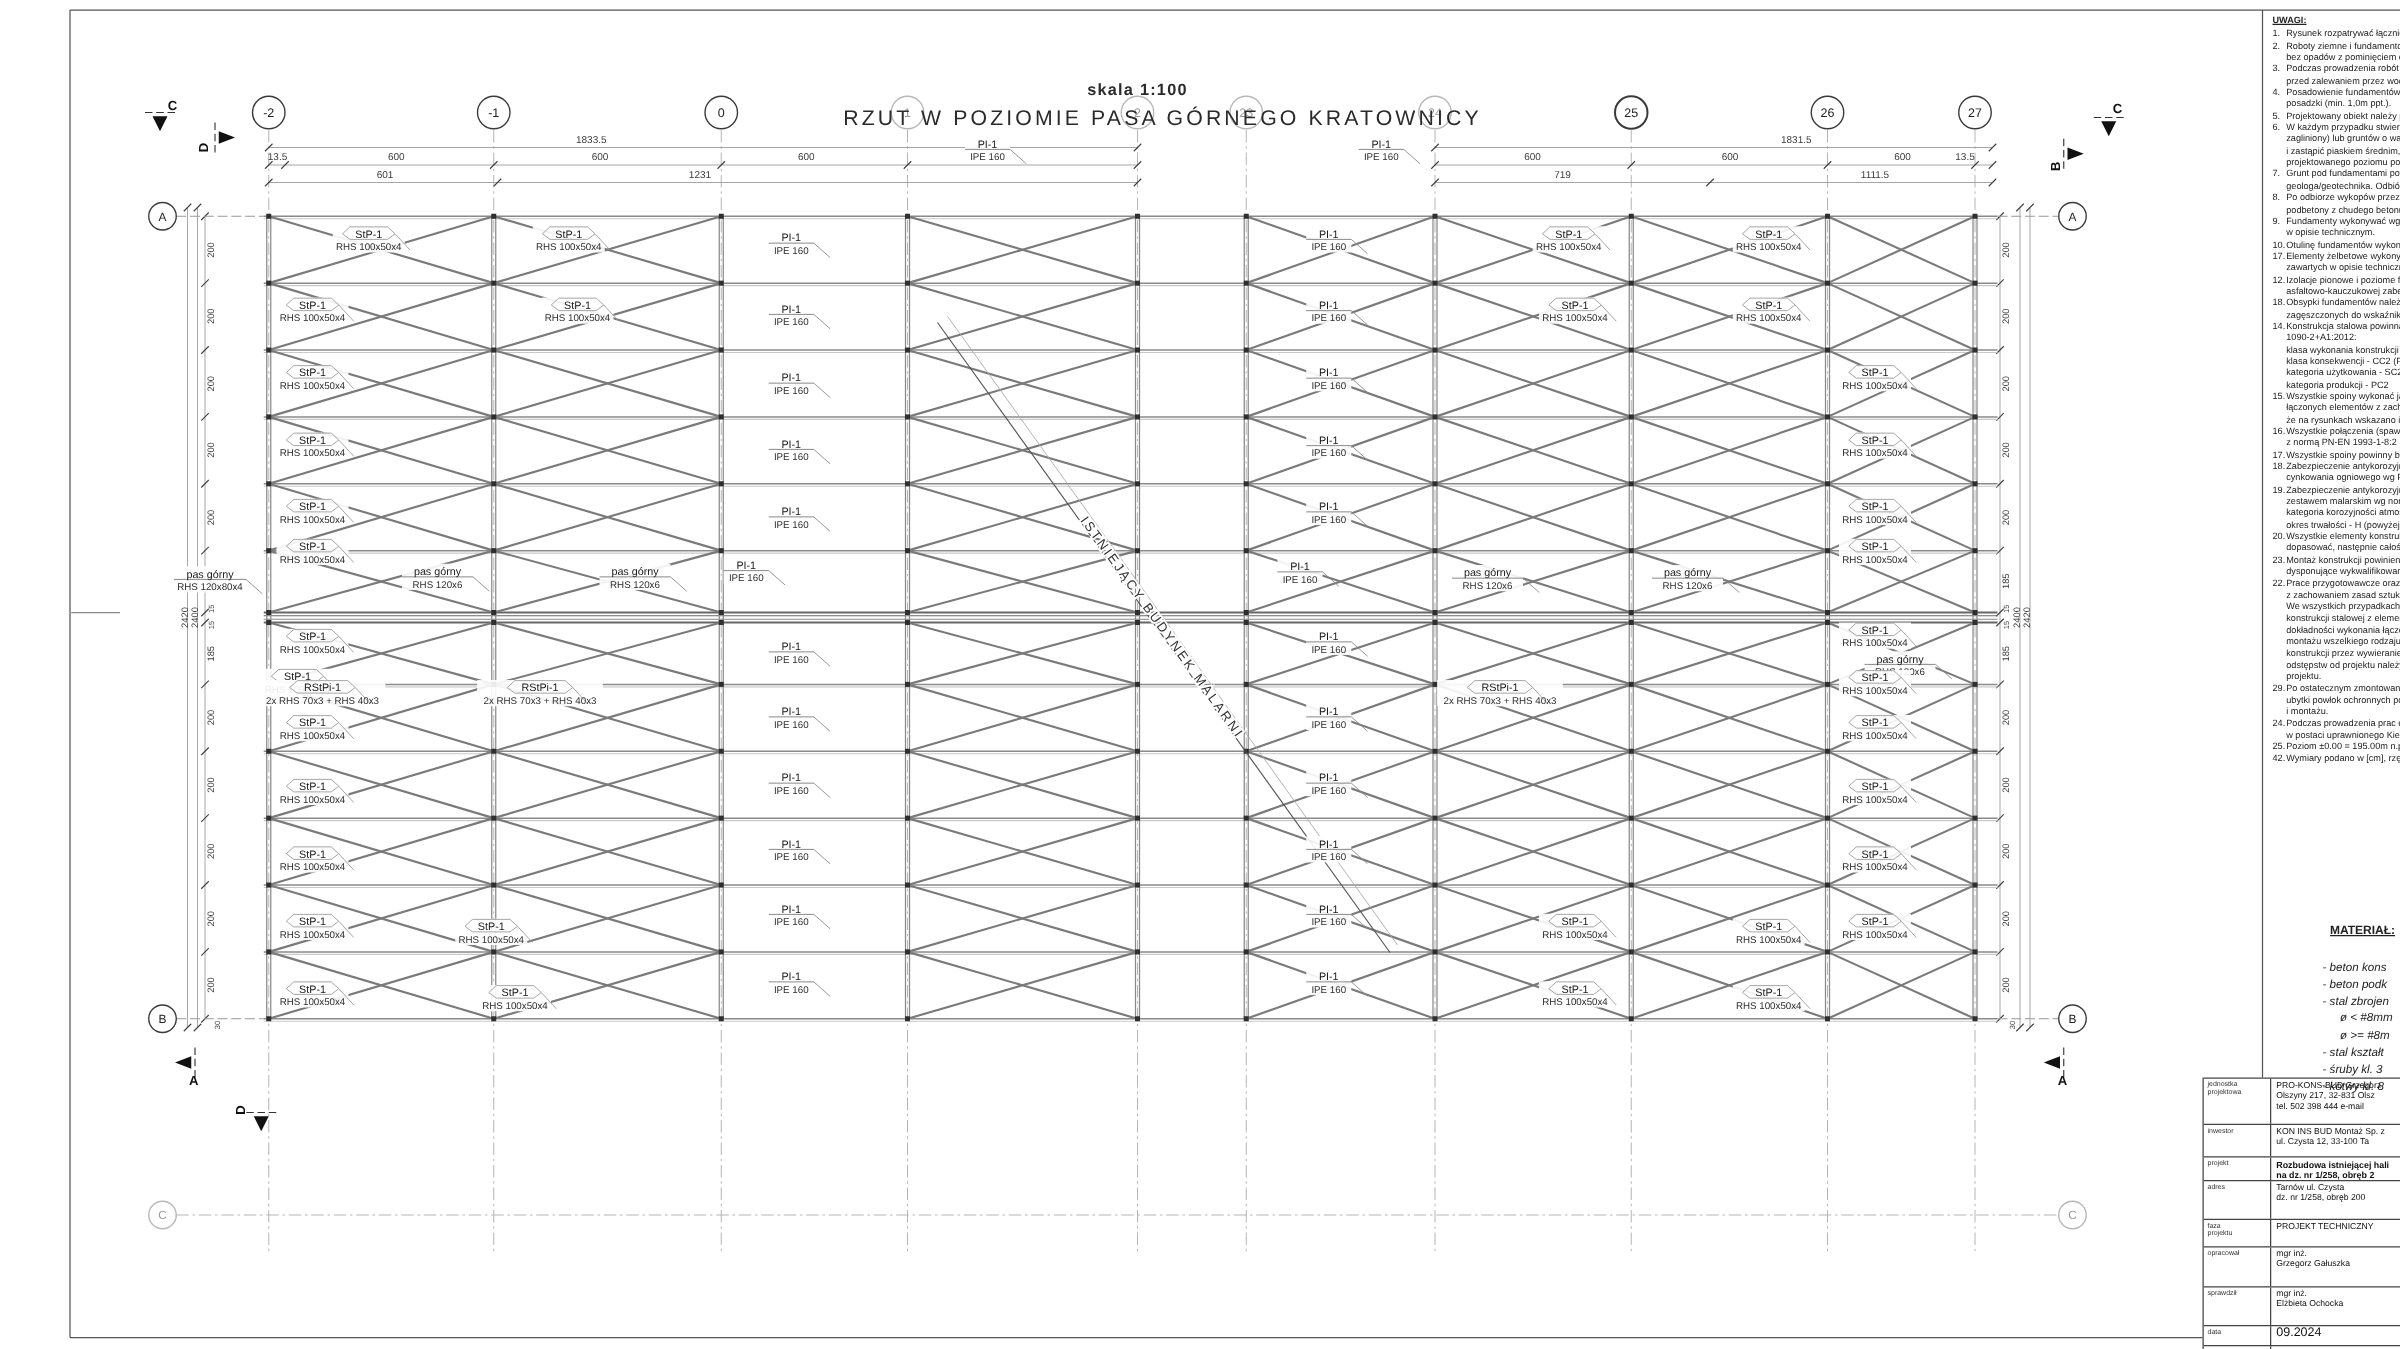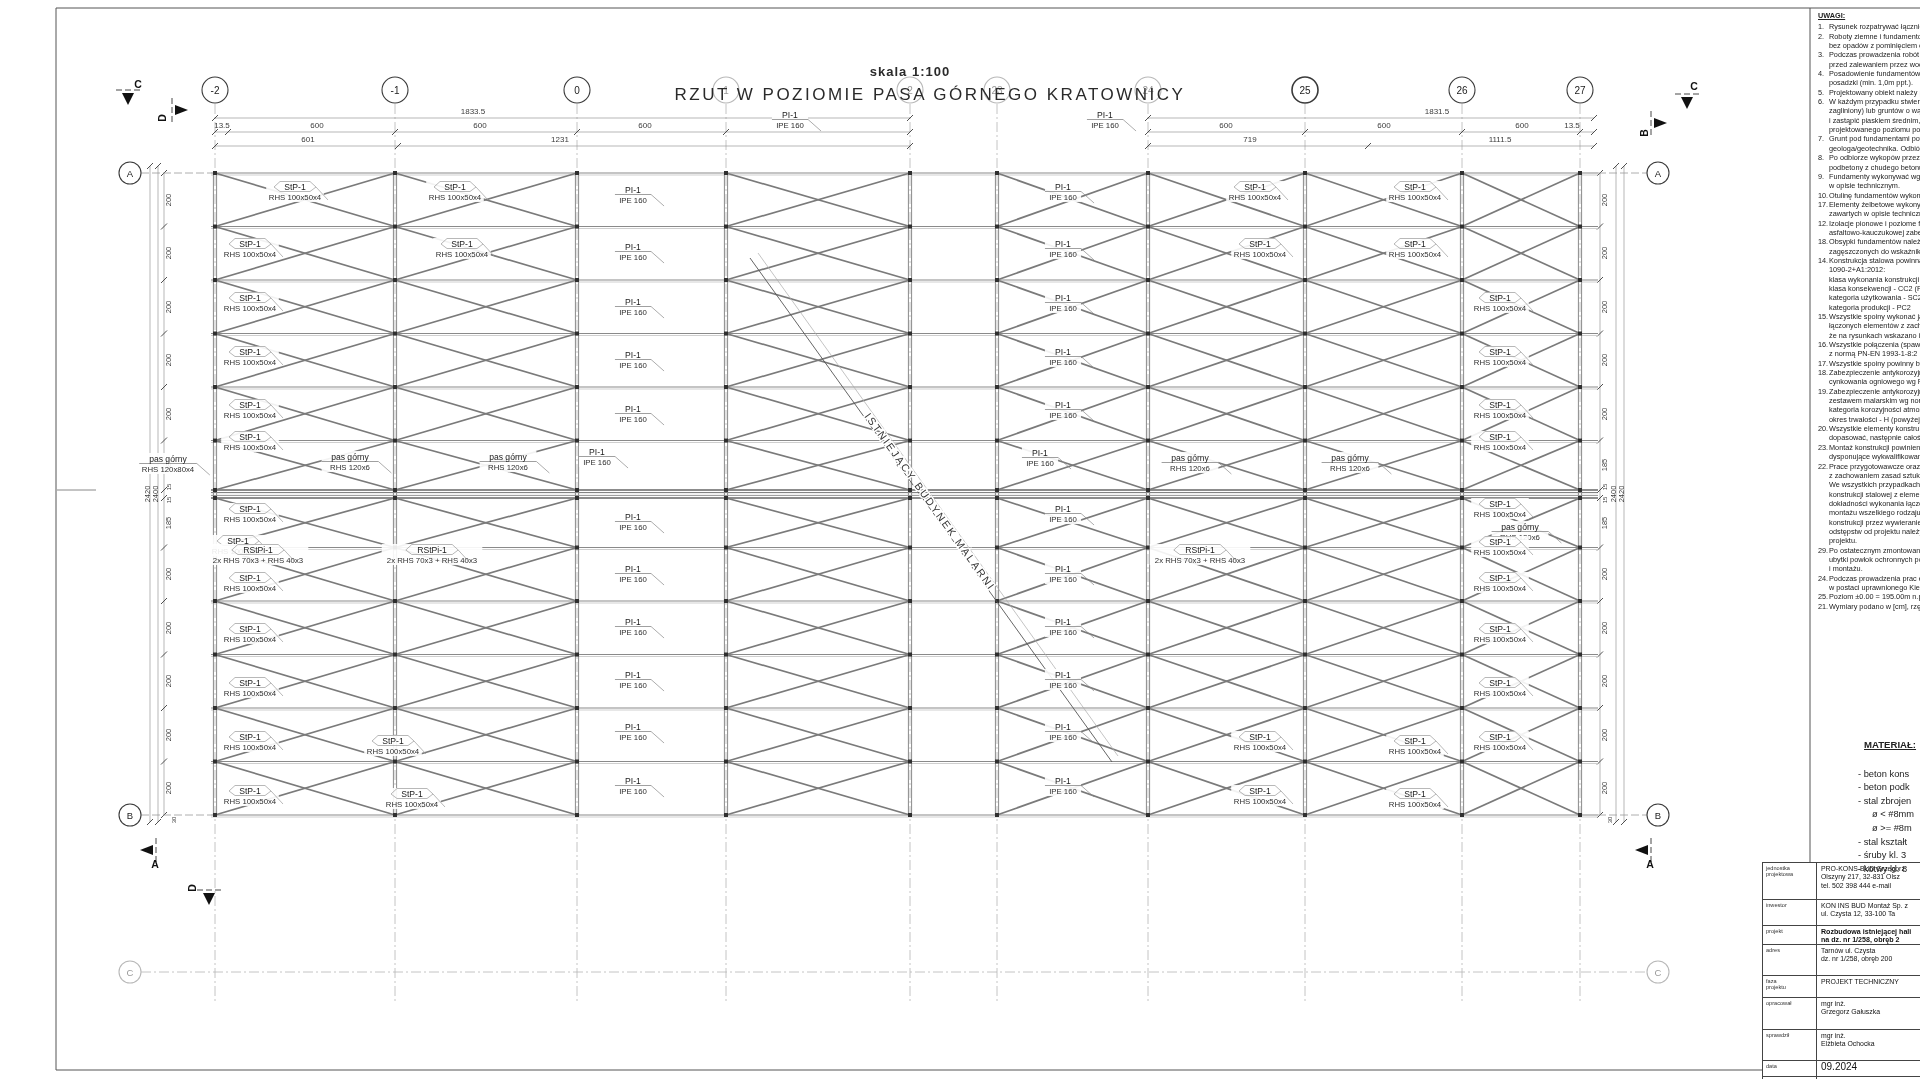--- a/index.html
+++ b/index.html
@@ -13,21 +13,21 @@
   
   #notes-panel{position:absolute;left:1818px;top:11px;width:230px;color:#222;
     font-size:7.3px;line-height:9.35px;}
   #notes-panel .hd{font-weight:bold;text-decoration:underline;margin-bottom:2px;}
   .note{display:flex;}
   .note .n{width:11px;flex:none;}
   .note .t{white-space:pre;}
   
   #material-block{position:absolute;left:1858px;top:738px;color:#222;font-size:9.3px;line-height:13.6px;}
   #material-block .hd{font-weight:bold;text-decoration:underline;margin-bottom:16px;padding-left:6px;font-size:9.6px;}
-  #material-block .mi{white-space:pre;}
+  #material-block .mi{white-space:pre;font-style:italic;}
   #material-block .ind{padding-left:14px;}
   
   #titleblock{position:absolute;left:1762px;top:862px;width:300px;border-left:1px solid #444;color:#111;}
   .tb-row{display:flex;border-top:1px solid #444;box-sizing:border-box;}
   .tb-label{width:54px;flex:none;border-right:1px solid #444;font-size:5.6px;line-height:6.4px;
     color:#333;padding:2px 2px 0 3px;box-sizing:border-box;white-space:pre-line;}
   .tb-content{font-size:6.9px;line-height:8.4px;padding:2px 0 0 4px;white-space:pre;flex:1;}
   .tb-bold .tb-content{font-weight:bold;font-size:7.1px;}
   .tb-data .tb-content{font-size:10px;}
   .tb-rys .tb-content{font-weight:bold;font-size:8.4px;letter-spacing:.4px;}
@@ -1099,21 +1099,21 @@
         <div class="note">
           <span class="n">24.</span>
           <span class="t">Podczas prowadzenia prac eki
 w postaci uprawnionego Kiero</span>
         </div>
         <div class="note">
           <span class="n">25.</span>
           <span class="t">Poziom ±0.00 = 195.00m n.p</span>
         </div>
         <div class="note">
-          <span class="n">21.</span>
+          <span class="n">42.</span>
           <span class="t">Wymiary podano w [cm], rzęd</span>
         </div>
       </div>
   </div>
 
   <div id="material-block">
     <div class="hd">MATERIAŁ:</div>
     <div id="material-list">
         <div class="mi">- beton kons</div>
         <div class="mi">- beton podk</div>

